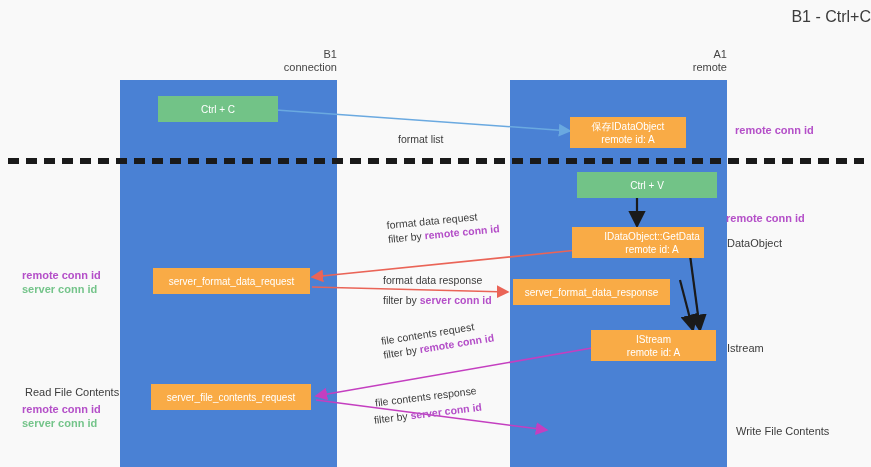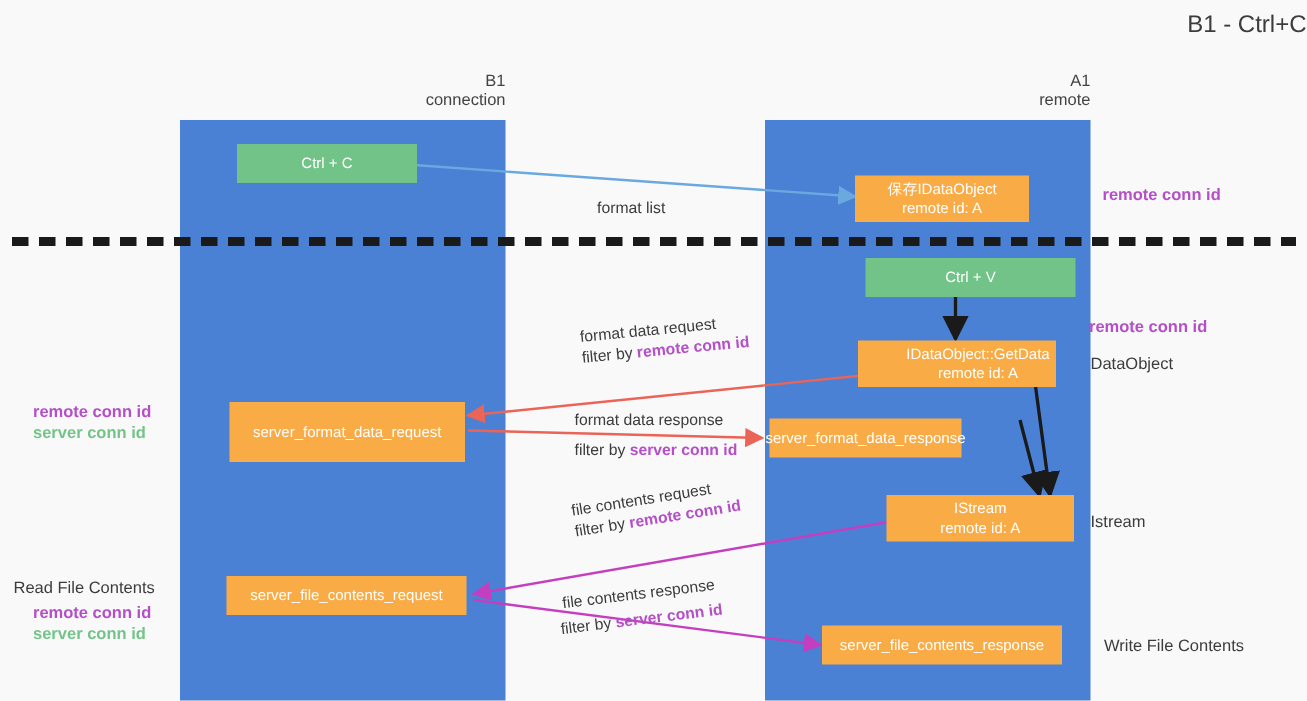--- a/index.html
+++ b/index.html
@@ -106,32 +106,31 @@
     <span>remote id: A</span>
   </div>
 
   <div class="node green" style="left:577px;top:172px;width:140px;height:26px;">Ctrl + V</div>
 
   <div class="node orange" style="left:572px;top:227px;width:132px;height:31px;flex-direction:column;padding-left:34px;">
     <span>IDataObject::GetData</span>
     <span>remote id: A</span>
   </div>
 
-  <div class="node orange" style="left:513px;top:279px;width:128px;height:26px;">server_format_data_response</div>
+  <div class="node orange" style="left:513px;top:279px;width:157px;height:26px;">server_format_data_response</div>
 
-  <div class="node orange" style="left:153px;top:268px;width:157px;height:40px;">server_format_data_request</div>
+  <div class="node orange" style="left:153px;top:268px;width:157px;height:26px;">server_format_data_request</div>
 
   <div class="node orange" style="left:591px;top:330px;width:125px;height:31px;flex-direction:column;">
     <span>IStream</span>
     <span>remote id: A</span>
   </div>
 
   <div class="node orange" style="left:151px;top:384px;width:160px;height:26px;">server_file_contents_request</div>
 
-  <div class="node orange" style="left:548px;top:417px;width:160px;height:26px;">server_file_contents_response</div>
 
   <div class="edge-label" style="left:398px;top:100px;margin-top:32px;">format list</div>
 
   <div class="edge-label" style="left:386px;top:218px;transform:rotate(-5.5deg);transform-origin:left top;">
     <div>format data request</div>
     <div><span>filter by </span><span class="purple">remote conn id</span></div>
   </div>
 
   <div class="edge-label" style="left:383px;top:273px;">
     <div>format data response</div>
@@ -156,20 +155,20 @@
 
   <div class="side-label dark" style="left:727px;top:341px;">Istream</div>
 
   <div class="side-label dark" style="left:736px;top:424px;">Write File Contents</div>
 
   <div class="side-label" style="left:22px;top:268px;">
     <div class="purple">remote conn id</div>
     <div class="green-t">server conn id</div>
   </div>
 
-  <div class="side-label dark" style="left:9px;top:385px;">Read File Contents</div>
+  <div class="side-label dark" style="left:25px;top:385px;">Read File Contents</div>
 
   <div class="side-label" style="left:22px;top:402px;">
     <div class="purple">remote conn id</div>
     <div class="green-t">server conn id</div>
   </div>
 
 </div>
 
 </body></html>

